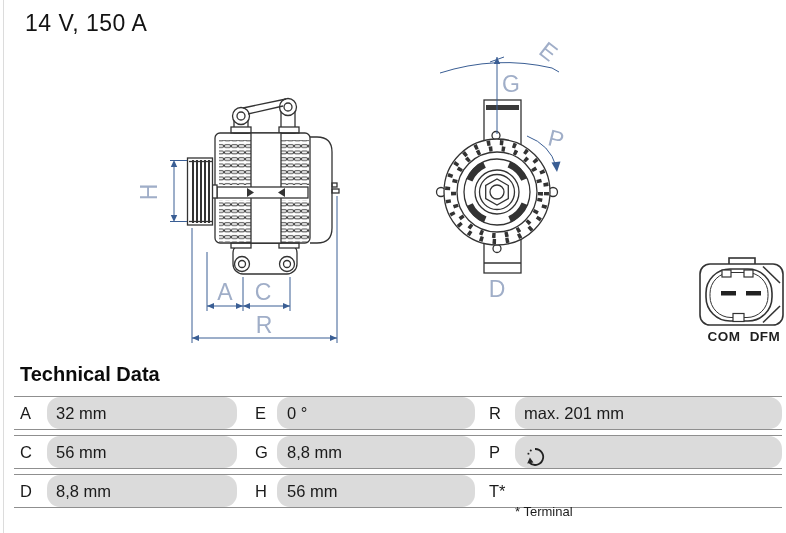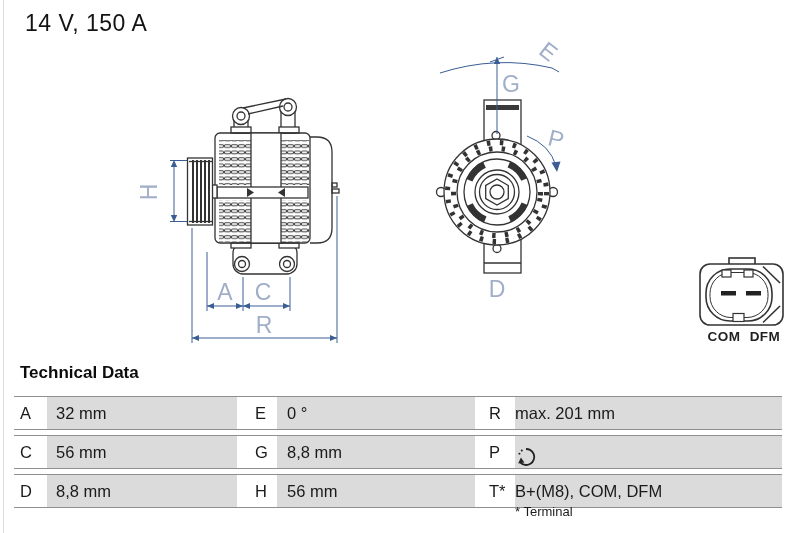--- a/index.html
+++ b/index.html
@@ -3,32 +3,32 @@
 <meta charset="utf-8">
 <style>
   html,body{margin:0;padding:0;}
   body{
     width:786px;height:533px;position:relative;background:#ffffff;
     font-family:"Liberation Sans", sans-serif;color:#111;overflow:hidden;
   }
   .edge-line{position:absolute;left:3px;top:0;width:1px;height:533px;background:#dcdcdc;}
   .title{position:absolute;left:25px;top:10px;font-size:23px;letter-spacing:.5px;color:#131313;}
   .drawing{position:absolute;left:0;top:0;}
-  .heading{position:absolute;left:20px;top:363px;font-size:17px;font-weight:bold;color:#0c0c0c;}
+  .heading{position:absolute;left:20px;top:363px;font-size:20px;font-weight:bold;color:#0c0c0c;}
   .tbl{position:absolute;left:14px;top:396px;width:768px;font-size:16.5px;}
   .trow{display:flex;height:32px;line-height:32px;border-top:1px solid #8f8f8f;border-bottom:1px solid #8f8f8f;margin-bottom:5px;}
   .keycell{background:#ffffff;color:#1a1a1a;}
-  .valcell{background:#dbdbdb;color:#1a1a1a;white-space:nowrap;overflow:hidden;}
+  .valcell{background:#dbdbdb;color:#1a1a1a;white-space:nowrap;overflow:hidden;border-radius:13px;}
   .k1{width:33px;padding-left:6px;box-sizing:border-box;}
   .v1{width:190px;padding-left:9px;box-sizing:border-box;}
   .gap{width:10px;background:#fff;}
   .k2{width:30px;padding-left:8px;box-sizing:border-box;}
   .v2{width:198px;padding-left:10px;box-sizing:border-box;}
   .k3{width:30px;padding-left:4px;box-sizing:border-box;}
-  .v3{width:267px;box-sizing:border-box;}
+  .v3{width:267px;padding-left:9px;box-sizing:border-box;}
   .footnote{position:absolute;left:515px;top:504px;font-size:13px;color:#1c1c1c;}
   .roticon{vertical-align:middle;margin-top:5px;}
   svg text{font-family:"Liberation Sans", sans-serif;}
   .dimtext{fill:#a0aec8;font-size:23px;}
   .conntext{fill:#1f1f1f;font-size:13.5px;font-weight:bold;letter-spacing:.5px;}
 </style>
 </head>
 <body>
 
 <div class="edge-line"></div>
@@ -202,17 +202,16 @@
     </div>
   </div>
   <div class="trow">
     <div class="keycell k1">D</div>
     <div class="valcell v1">8,8 mm</div>
     <div class="gap"></div>
     <div class="keycell k2">H</div>
     <div class="valcell v2">56 mm</div>
     <div class="gap"></div>
     <div class="keycell k3">T*</div>
-    <div class="valcell v3">B+(M8), COM, DFM</div>
   </div>
 </div>
 
 <div class="footnote">* Terminal</div>
 
 </body></html>

